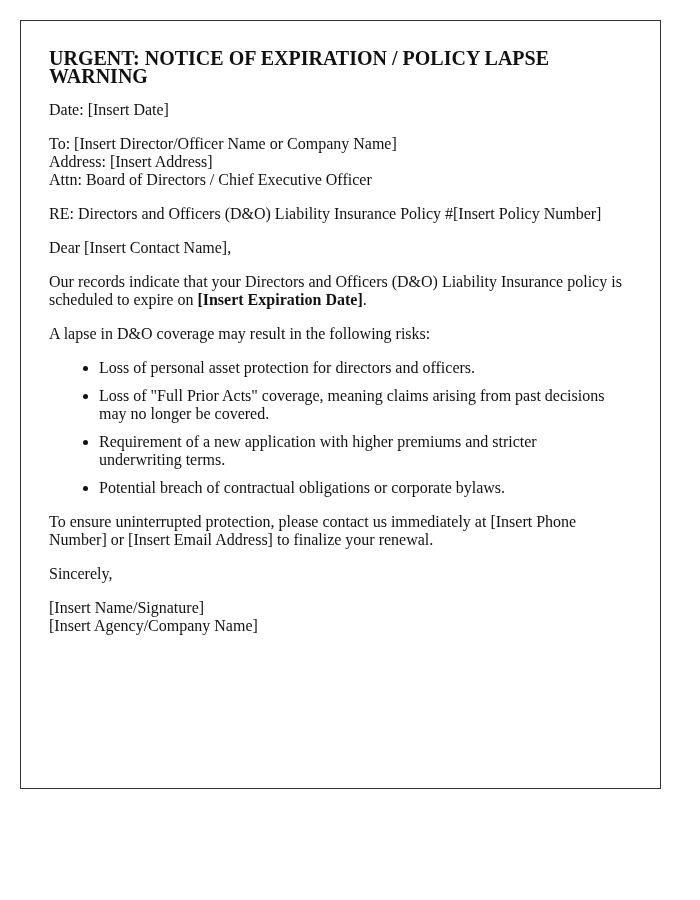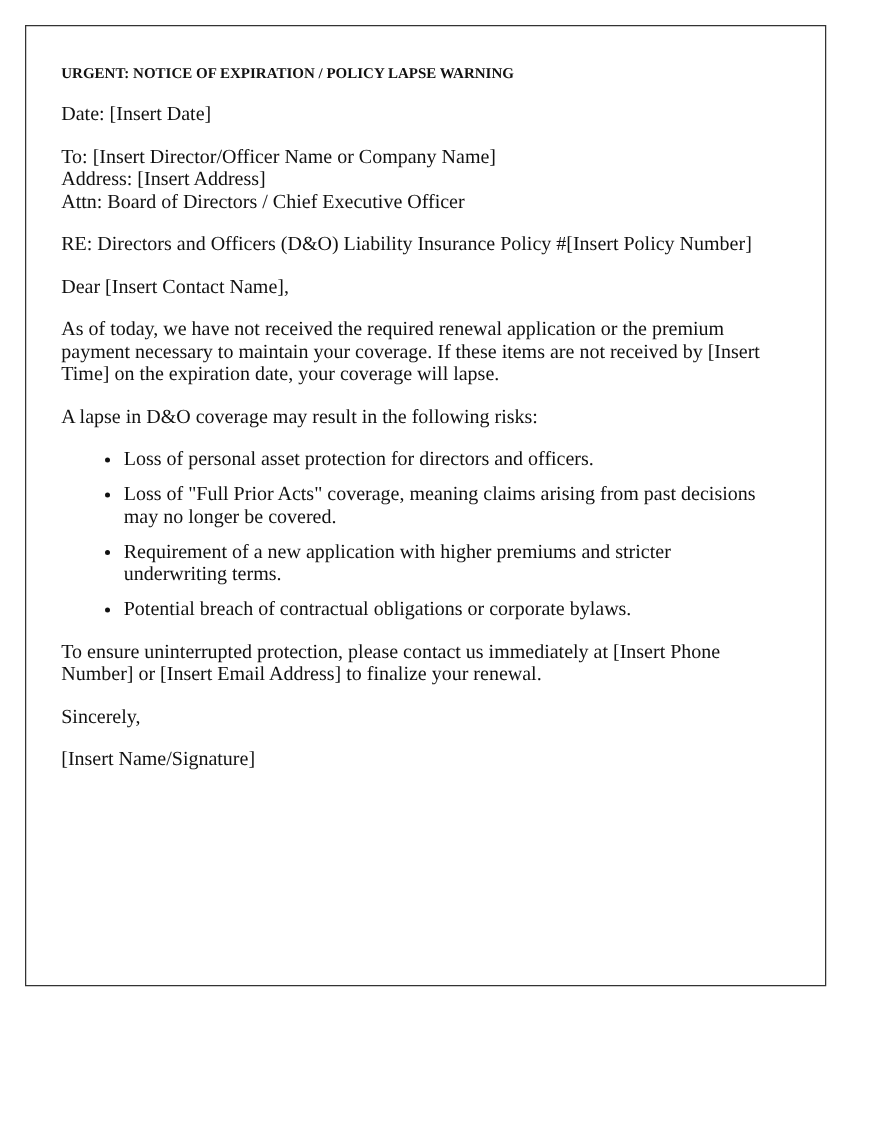--- a/index.html
+++ b/index.html
@@ -25,21 +25,21 @@
       padding: 28px 28px 26px 28px;
       border: 1px solid #333333;
       box-sizing: content-box;
     }
     .letter p {
       margin: 0 0 16px 0;
     }
     .title {
       font-weight: bold;
       margin: 0 0 17px 0;
-      font-size: 12px;
+      font-size: 20px;
       line-height: 18px;
     }
     .re-line {
       font-weight: normal;
     }
     .bold {
       font-weight: bold;
     }
     ul.risks {
       margin: 0 0 16px 0;
@@ -66,34 +66,35 @@
   <p>
     <span class="block-line">To: [Insert Director/Officer Name or Company Name]</span>
     <span class="block-line">Address: [Insert Address]</span>
     <span class="block-line">Attn: Board of Directors / Chief Executive Officer</span>
   </p>
 
   <p class="re-line">RE: Directors and Officers (D&amp;O) Liability Insurance Policy #[Insert Policy Number]</p>
 
   <p>Dear [Insert Contact Name],</p>
 
+  <p><span>Our records indicate that your Directors and Officers (D&amp;O) Liability Insurance policy is scheduled to expire on </span><span class="bold">[Insert Expiration Date]</span><span>.</span></p>
 
-  <p>As of today, we have not received the required renewal application or the premium payment necessary to maintain your coverage. If these items are not received by [Insert Time] on the expiration date, your coverage will lapse.</p>
 
   <p>A lapse in D&amp;O coverage may result in the following risks:</p>
 
   <ul class="risks">
     <li>Loss of personal asset protection for directors and officers.</li>
     <li>Loss of "Full Prior Acts" coverage, meaning claims arising from past decisions may no longer be covered.</li>
     <li>Requirement of a new application with higher premiums and stricter underwriting terms.</li>
     <li>Potential breach of contractual obligations or corporate bylaws.</li>
   </ul>
 
   <p>To ensure uninterrupted protection, please contact us immediately at [Insert Phone Number] or [Insert Email Address] to finalize your renewal.</p>
 
 
   <p>Sincerely,</p>
 
   <p>
     <span class="block-line">[Insert Name/Signature]</span>
+    <span class="block-line">[Insert Agency/Company Name]</span>
   </p>
 
 </div>
 
 </body></html>

